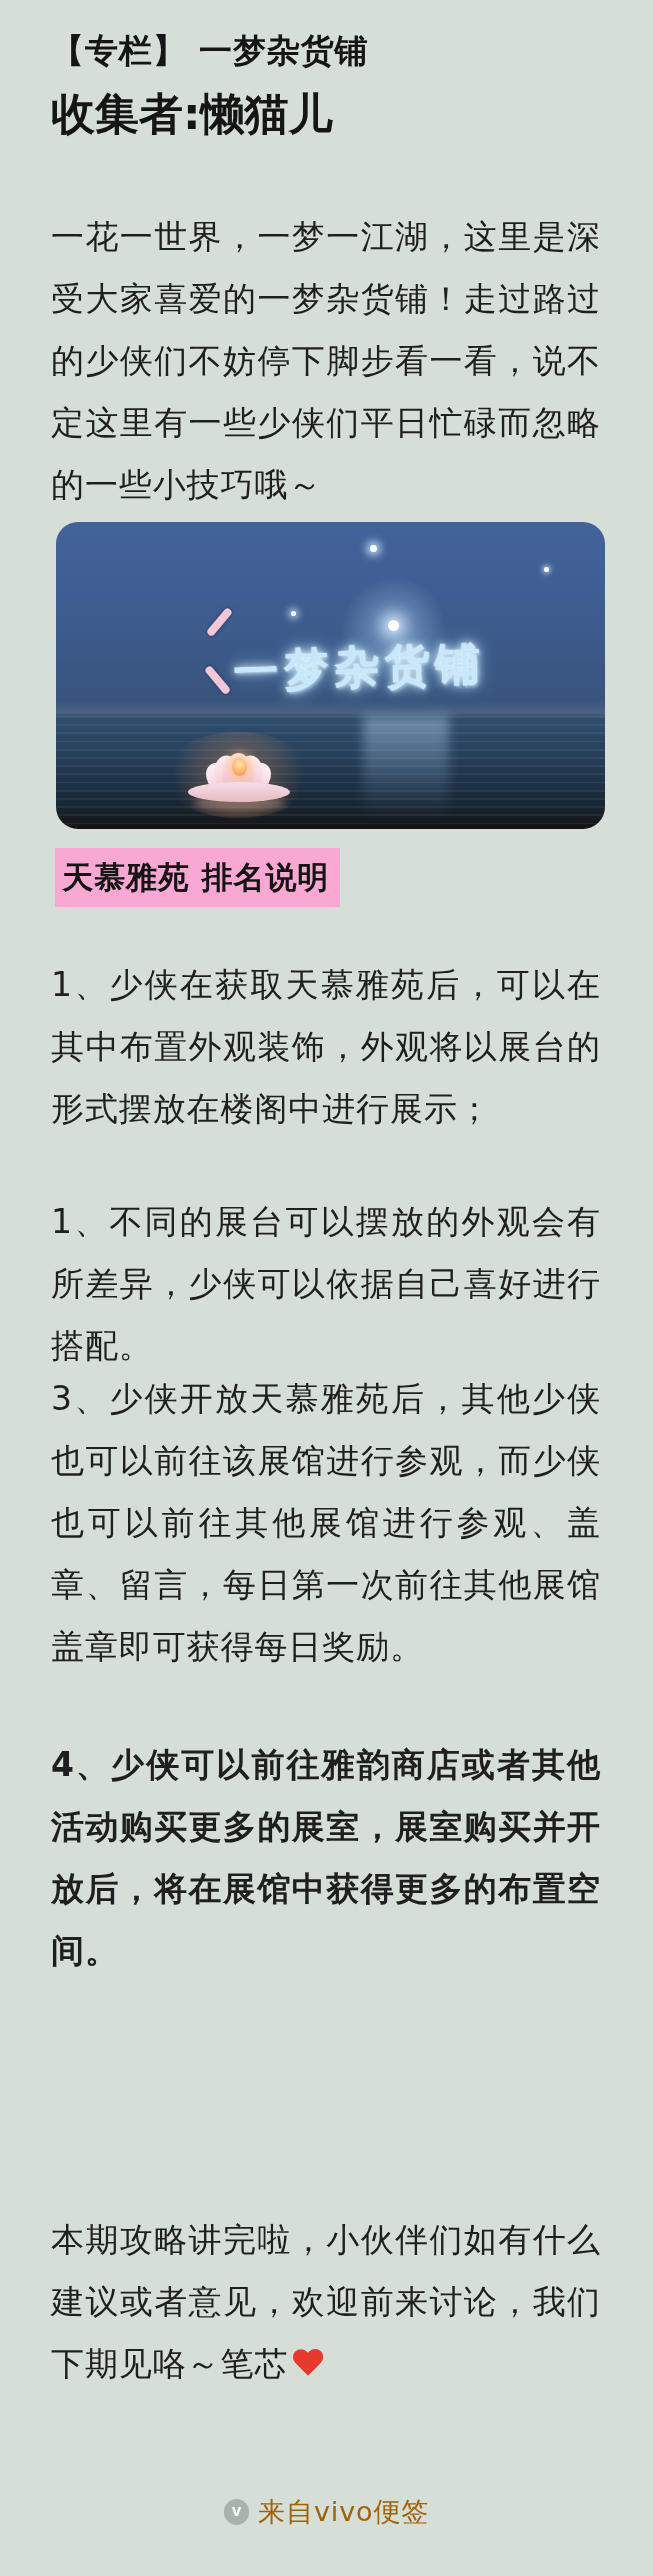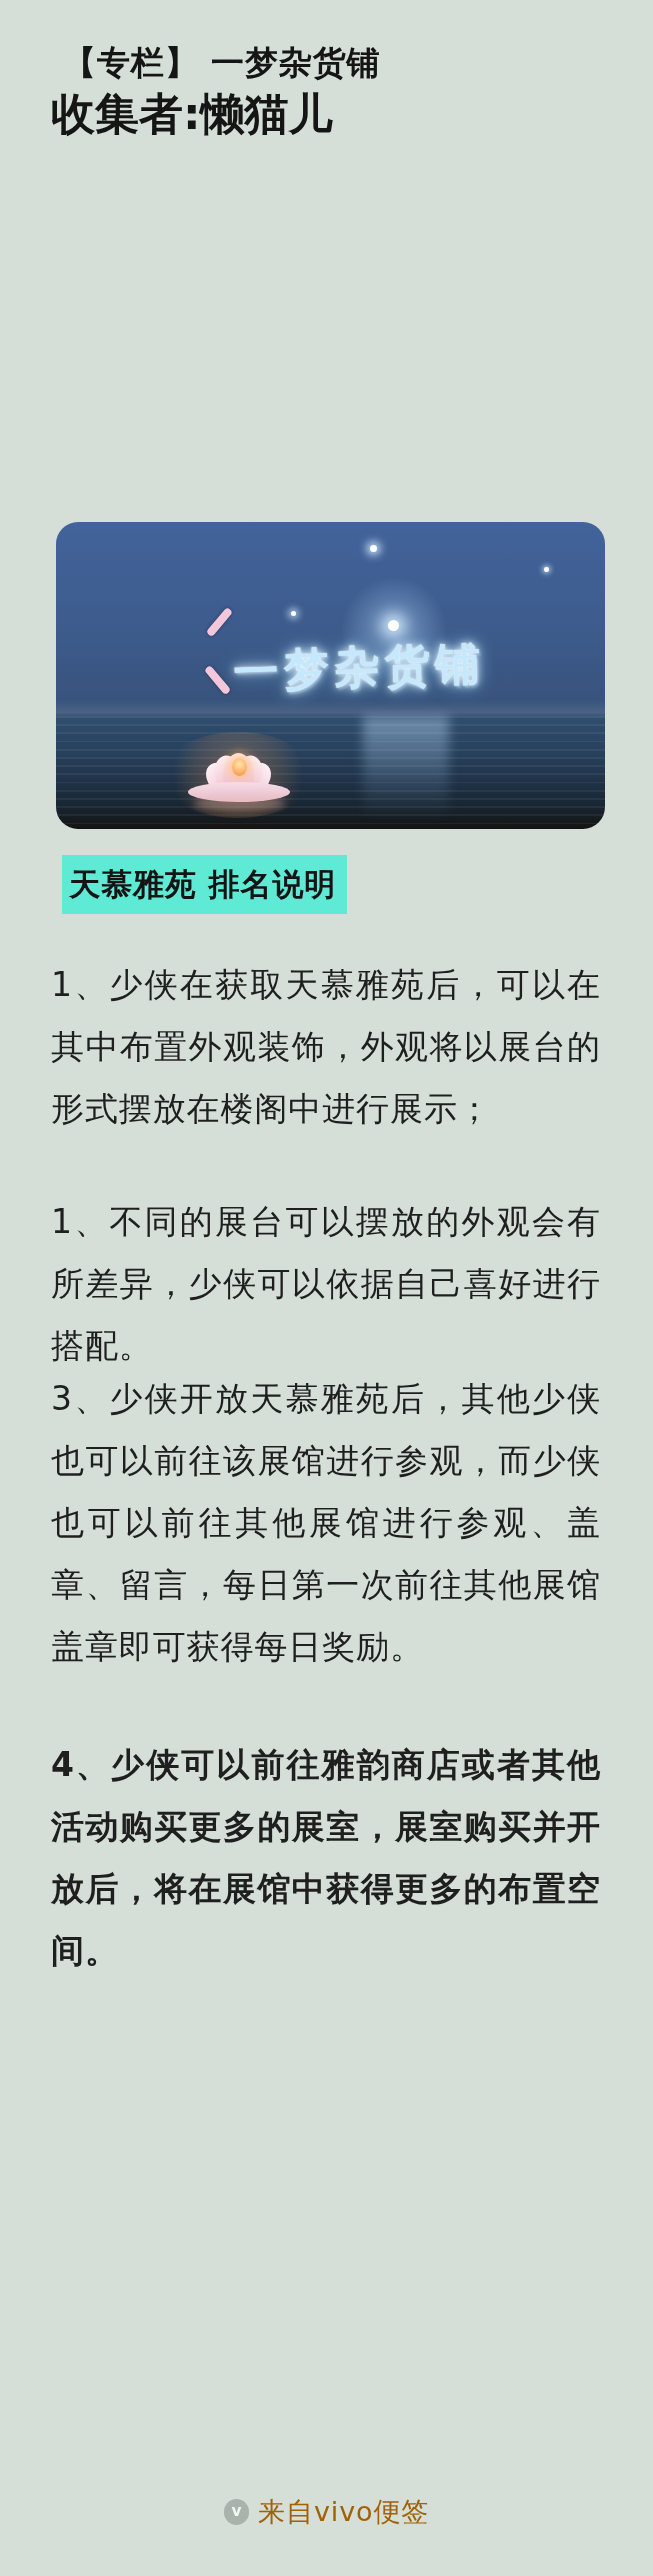--- a/index.html
+++ b/index.html
@@ -8,21 +8,21 @@
     background:#d5ded7;
     font-family:"DejaVu Sans","Liberation Sans",sans-serif;
     color:#1e1f1e;
     overflow:hidden;
   }
   .canvas{position:relative;width:653px;height:2576px;background:#d5ded7;}
 
   
   .h-title{
     position:absolute;left:51px;top:30px;width:553px;
-    font-size:33px;font-weight:700;line-height:42px;letter-spacing:0.9px;color:#151515;margin:12px;
+    font-size:33px;font-weight:700;line-height:42px;letter-spacing:0.9px;color:#151515;margin:0;
   }
   .h-collector{
     position:absolute;left:51px;top:93px;width:553px;
     font-size:44px;font-weight:700;line-height:42px;color:#151515;margin:0;
   }
   .body-p{
     position:absolute;left:51px;width:550px;margin:0;
     font-size:33px;font-weight:500;line-height:62px;letter-spacing:0.9px;
     text-align:justify;color:#1e1f1e;
   }
@@ -31,23 +31,23 @@
   .p-2{top:1191px;}
   .p-3{top:1368px;}
   .p-4{top:1734px;font-weight:bold;}
   .p-5{top:1968px;}
   .p-closing{top:2209px;}
 
   
   .section-heading{
     position:absolute;left:50px;top:843px;
     display:inline-block;
-    background:#5eead4;
+    background:#f9a8d4;
     font-size:31px;font-weight:700;line-height:59px;letter-spacing:0.9px;
-    padding:0 11px 0 7.3px;color:#141414;margin:12px;
+    padding:0 11px 0 7.3px;color:#141414;margin:5px;
   }
 
   
   .hero{
     position:absolute;left:56px;top:522px;width:549px;height:307px;margin:0;
     border-radius:22px;overflow:hidden;
     background:linear-gradient(180deg,
       #42639b 0%, #3d5b8c 35%, #38547d 58%, #4a6283 62%,
       #2f4d6d 64%, #28425e 74%, #203349 84%, #182430 93%, #151311 100%);
   }
@@ -136,20 +136,21 @@
   .footer-text{font-size:27px;color:#a16207;letter-spacing:0.9px;}
 </style>
 </head>
 <body>
 
 <div class="canvas">
 
   <h1 class="h-title">【专栏】 一梦杂货铺</h1>
   <h2 class="h-collector">收集者:懒猫儿</h2>
 
+  <p class="body-p p-intro">一花一世界，一梦一江湖，这里是深受大家喜爱的一梦杂货铺！走过路过的少侠们不妨停下脚步看一看，说不定这里有一些少侠们平日忙碌而忽略的一些小技巧哦～</p>
 
   <figure class="hero">
     <div class="halo"></div>
     <div class="star s1"></div>
     <div class="star s2"></div>
     <div class="star s3"></div>
     <div class="star s4"></div>
     <div class="shimmer"></div>
     <div class="waves"></div>
     <div class="lantern-glow"></div>
@@ -168,20 +169,21 @@
     <figcaption class="hero-title">一梦杂货铺</figcaption>
   </figure>
 
   <h3 class="section-heading">天慕雅苑 排名说明</h3>
 
   <p class="body-p p-1">1、少侠在获取天慕雅苑后，可以在其中布置外观装饰，外观将以展台的形式摆放在楼阁中进行展示；</p>
   <p class="body-p p-2">1、不同的展台可以摆放的外观会有所差异，少侠可以依据自己喜好进行搭配。</p>
   <p class="body-p p-3">3、少侠开放天慕雅苑后，其他少侠也可以前往该展馆进行参观，而少侠也可以前往其他展馆进行参观、盖章、留言，每日第一次前往其他展馆盖章即可获得每日奖励。</p>
   <p class="body-p p-4">4、少侠可以前往雅韵商店或者其他活动购买更多的展室，展室购买并开放后，将在展馆中获得更多的布置空间。</p>
 
+  <p class="body-p p-closing"><span>本期攻略讲完啦，小伙伴们如有什么建议或者意见，欢迎前来讨论，我们下期见咯～笔芯</span><span class="heart"></span></p>
 
   <div class="footer">
     <span class="v-circle">
         <span class="v-letter">v</span>
       </span>
     <span class="footer-text">来自vivo便签</span>
   </div>
 
 </div>
 

